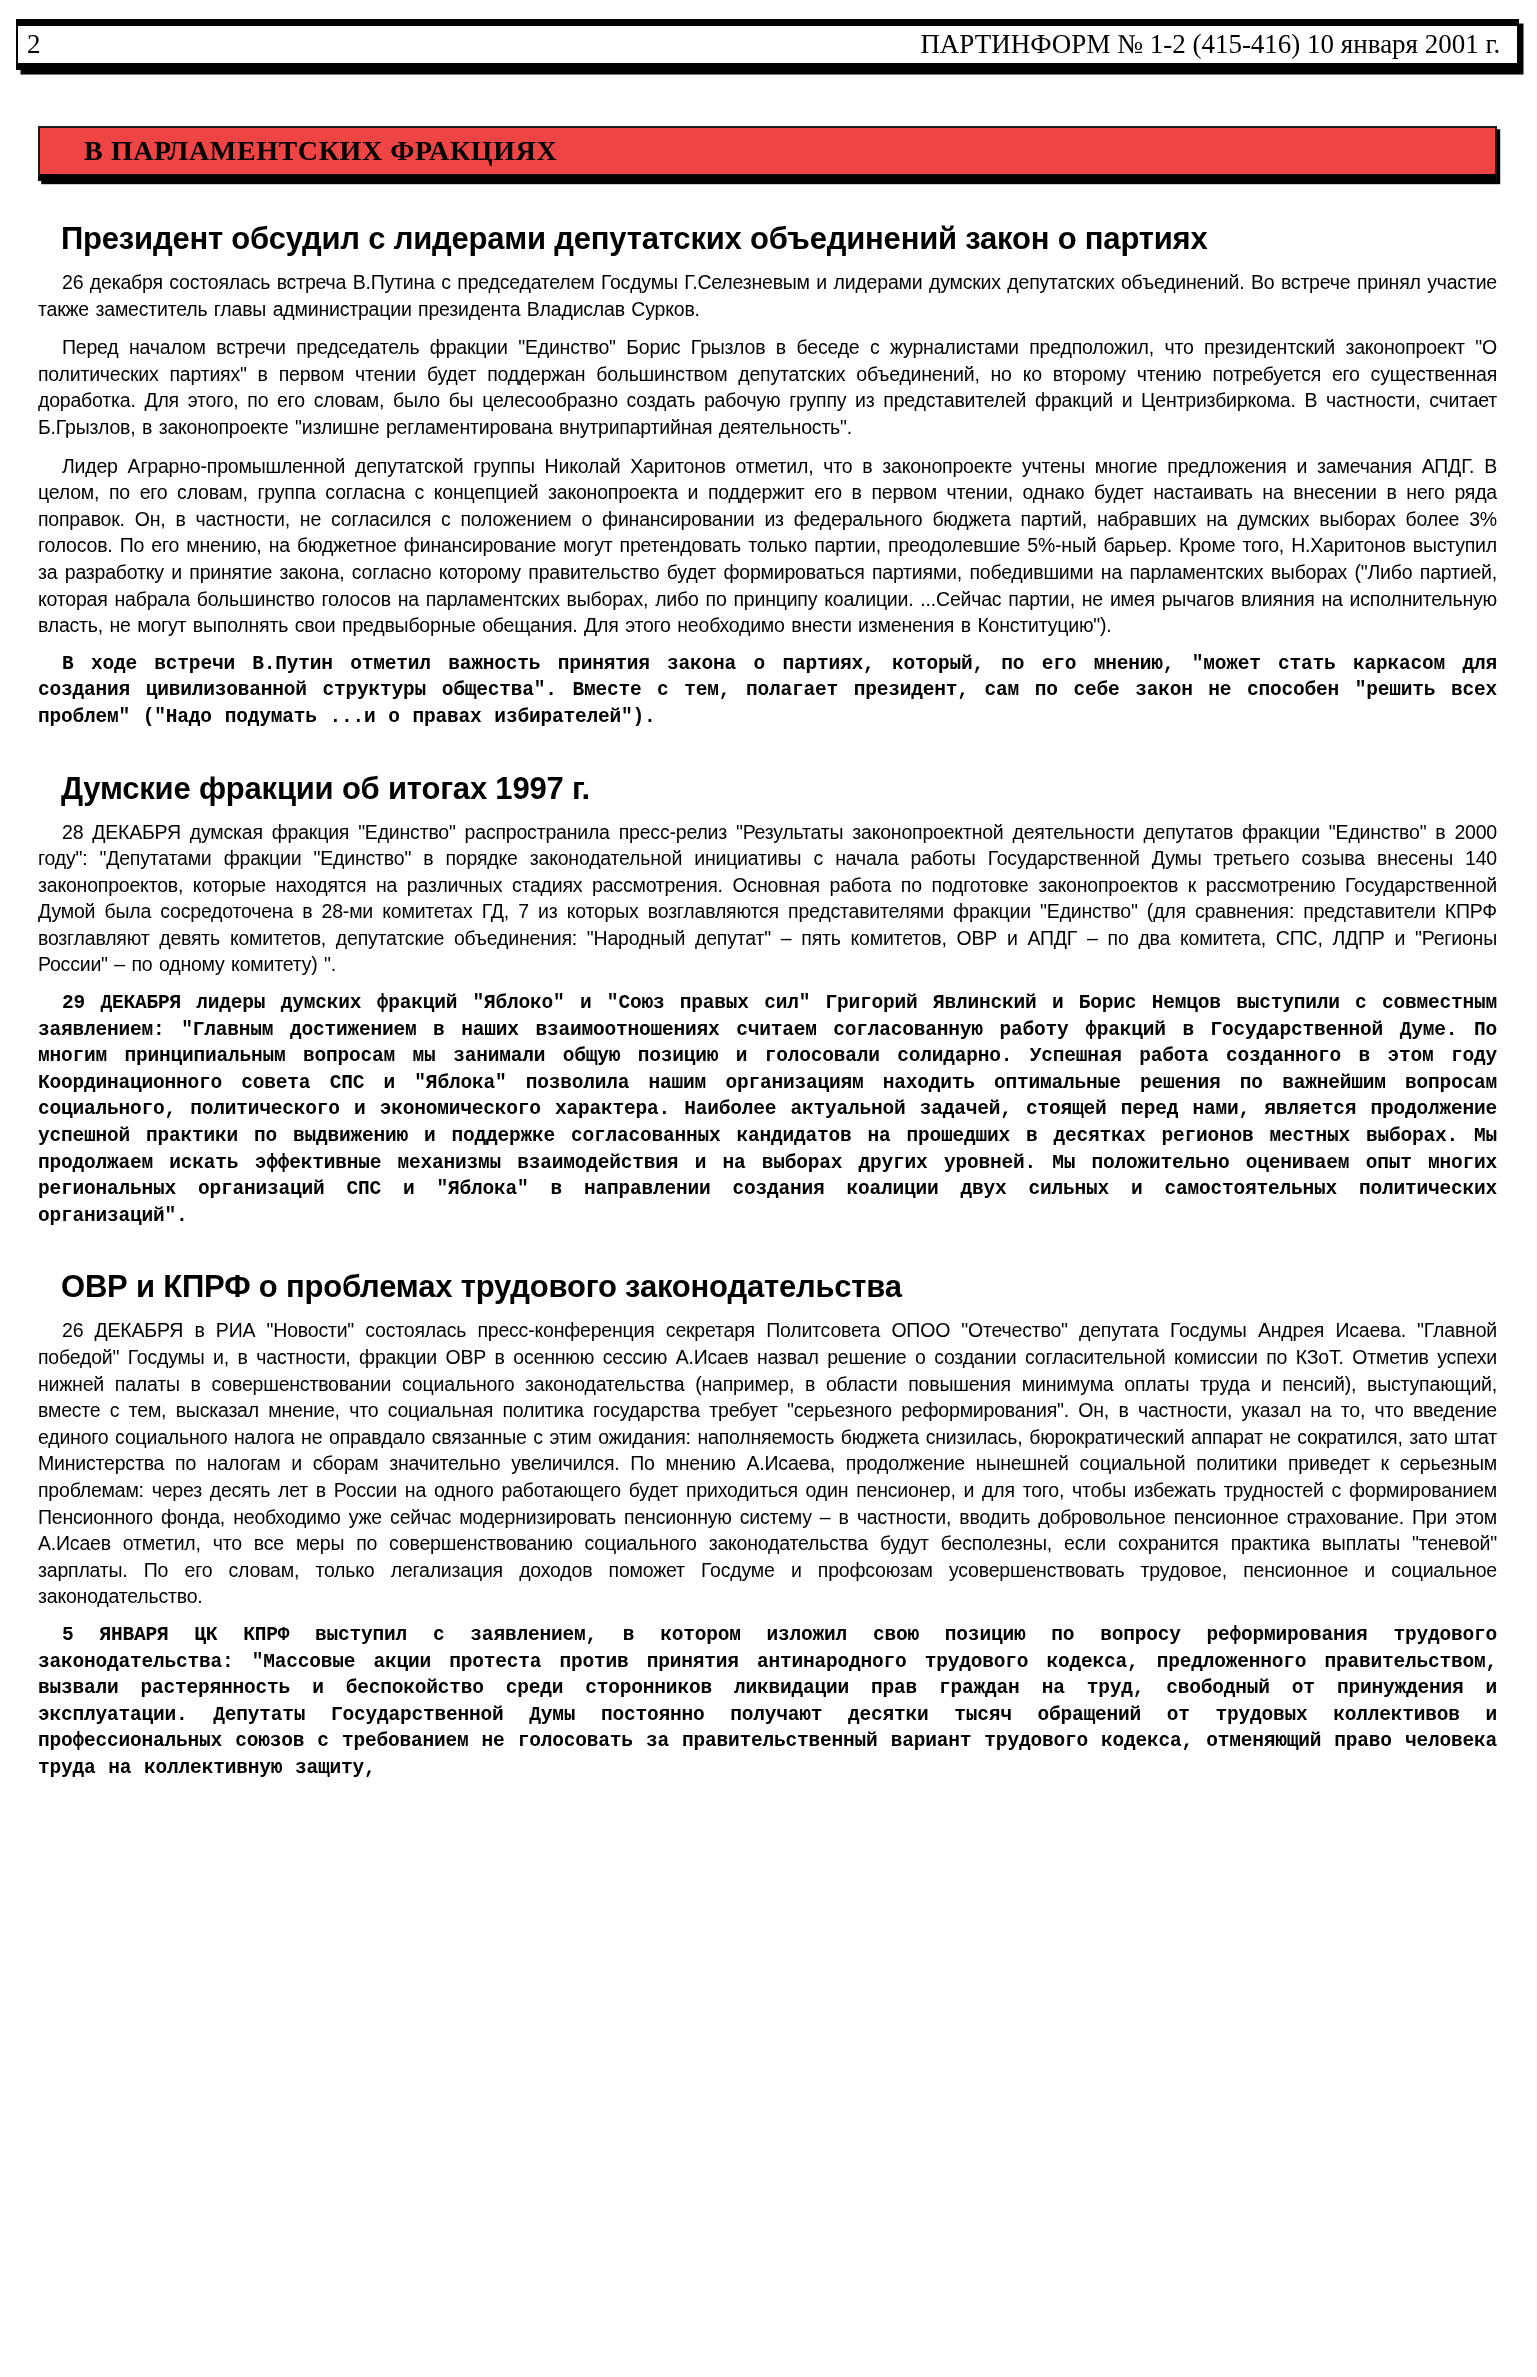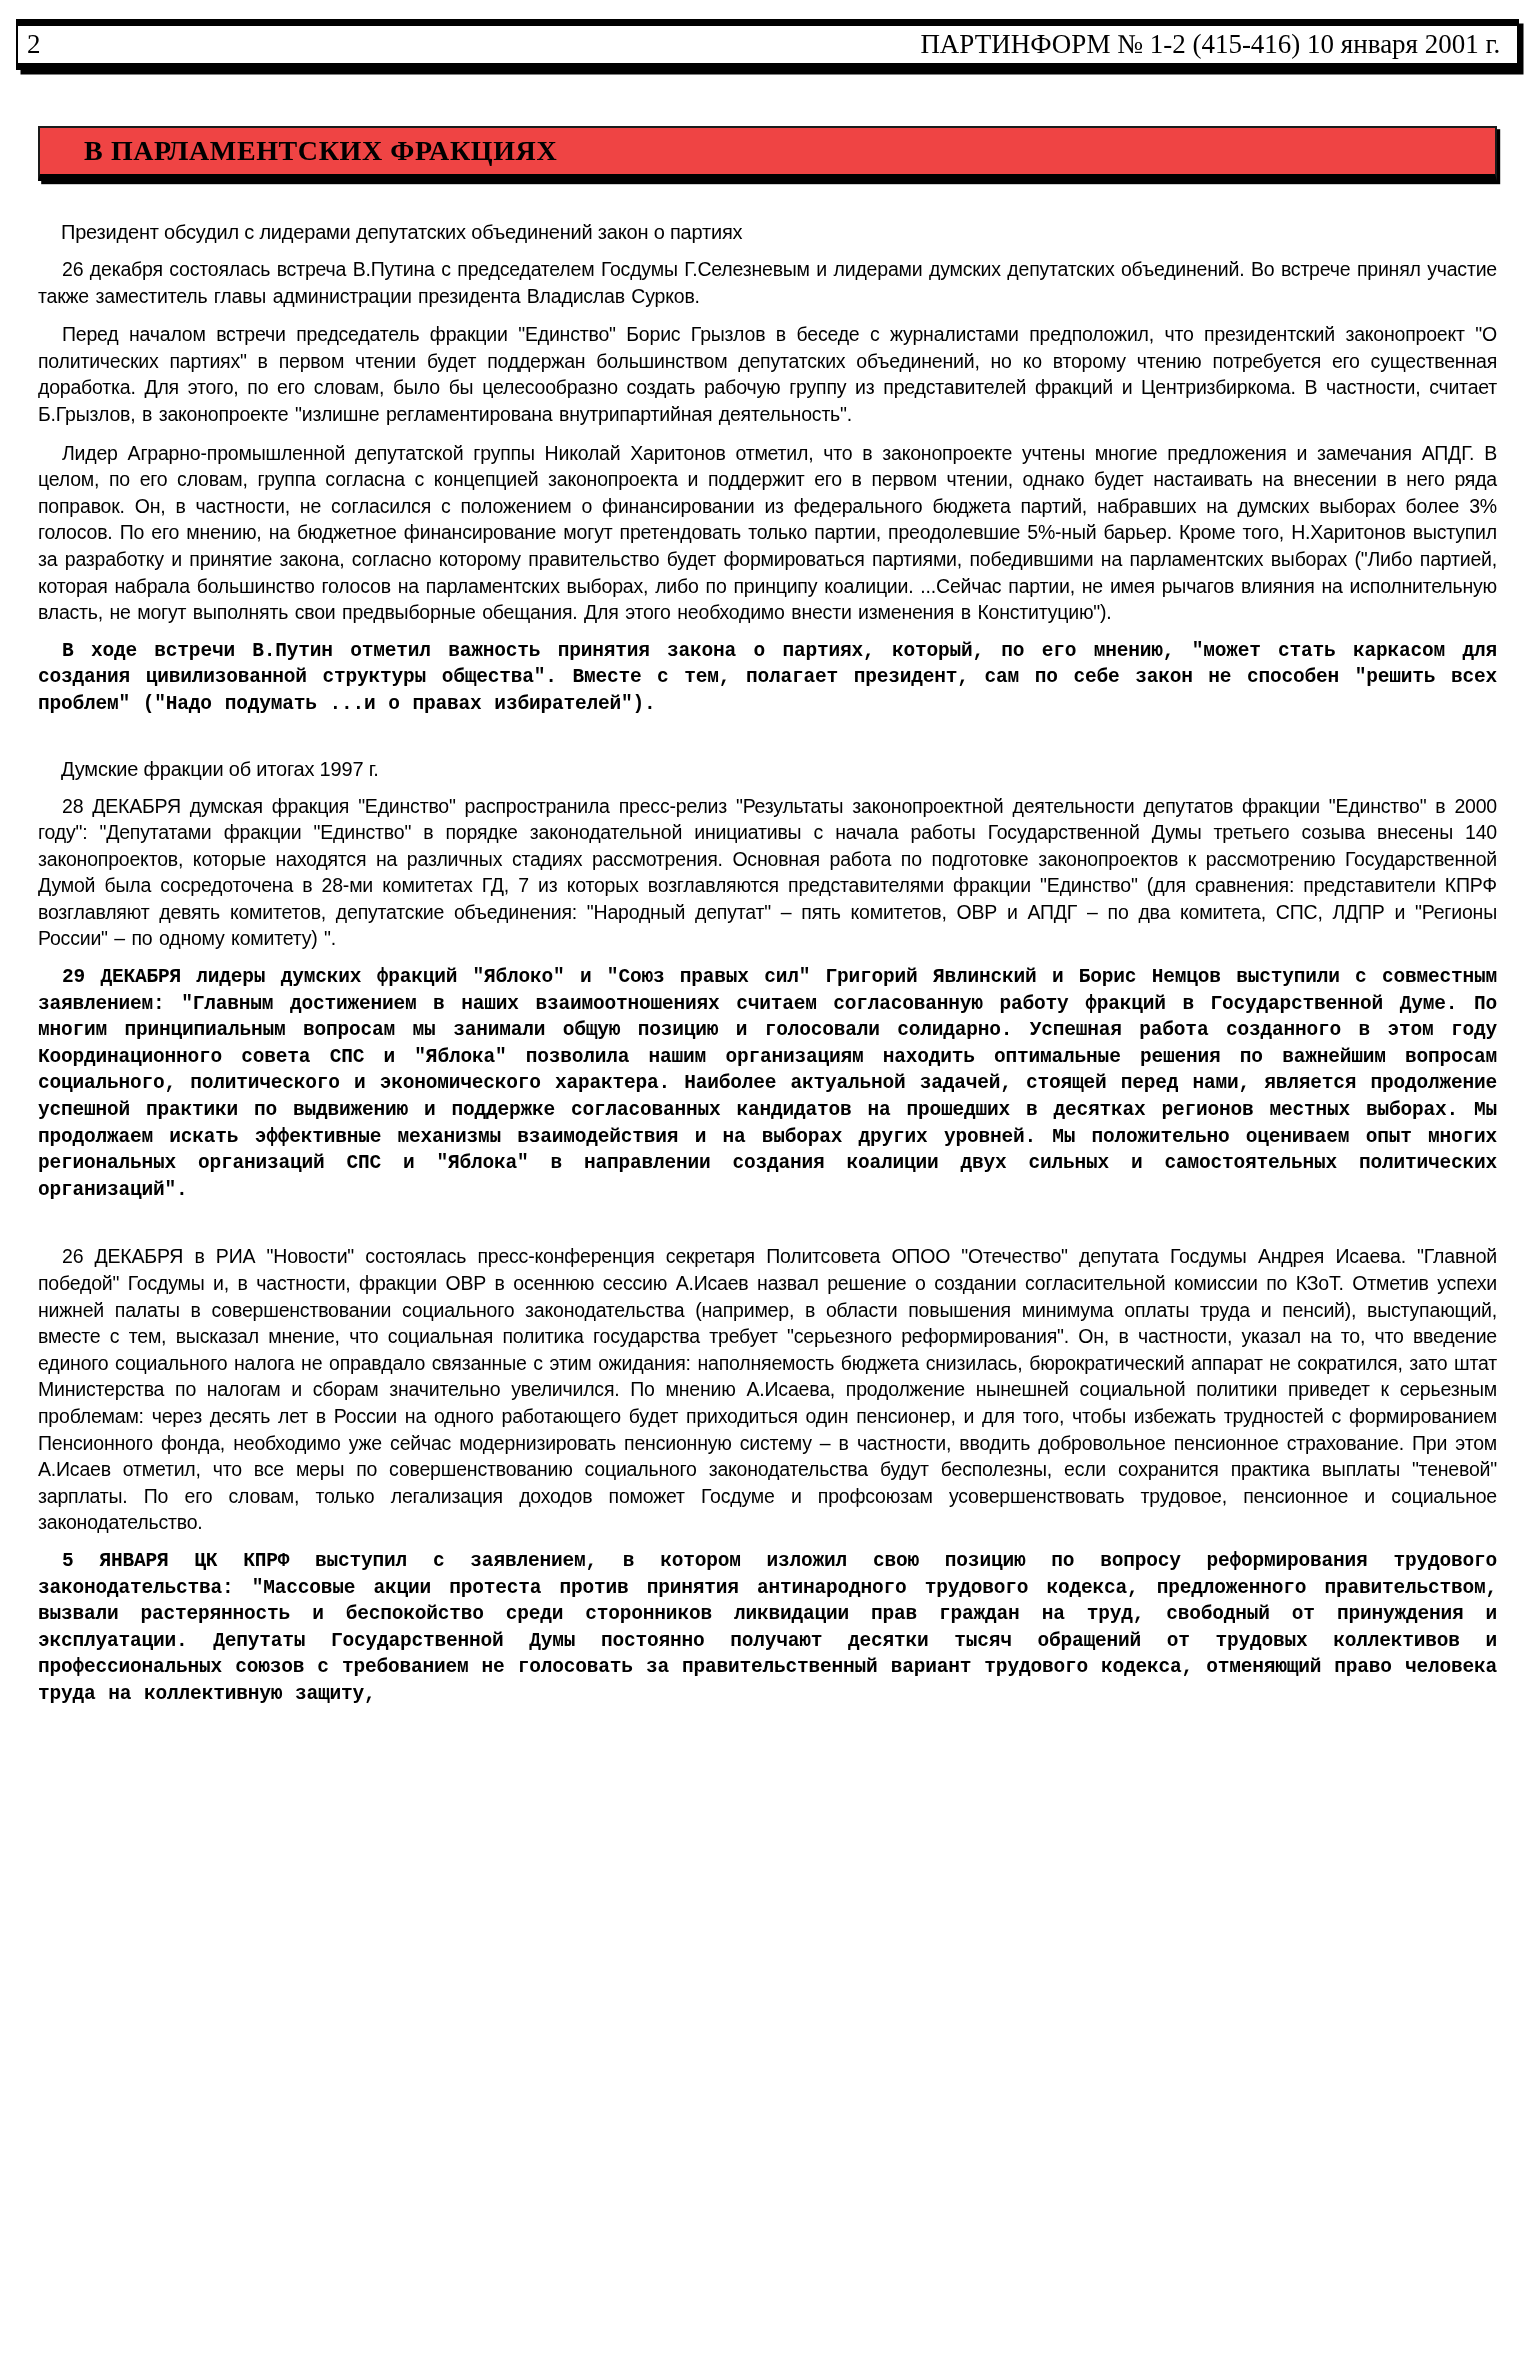--- a/index.html
+++ b/index.html
@@ -47,22 +47,22 @@
     font-weight: bold;
     font-size: 28px;
     letter-spacing: 0.6px;
   }
   
   .content {
     margin: 0 40px 0 38px;
   }
   .article { margin-top: 40px; }
   .article-title {
-    font-weight: normal;
-    font-size: 20px;
+    font-weight: bold;
+    font-size: 31px;
     padding-left: 23px;
     margin-bottom: 9px;
     letter-spacing: -0.2px;
   }
   .para {
     font-size: 19.5px;
     line-height: 26.6px;
     text-align: justify;
     text-indent: 24px;
     letter-spacing: -0.2px;
@@ -95,20 +95,21 @@
       <p class="para emphasis">В ходе встречи В.Путин отметил важность принятия закона о партиях, который, по его мнению, "может стать каркасом для создания цивилизованной структуры общества". Вместе с тем, полагает президент, сам по себе закон не способен "решить всех проблем" ("Надо подумать ...и о правах избирателей").</p>
     </section>
 
     <section class="article">
       <h2 class="article-title">Думские фракции об итогах 1997 г.</h2>
       <p class="para">28 ДЕКАБРЯ думская фракция "Единство" распространила пресс-релиз "Результаты законопроектной деятельности депутатов фракции "Единство" в 2000 году": "Депутатами фракции "Единство" в порядке законодательной инициативы с начала работы Государственной Думы третьего созыва внесены 140 законопроектов, которые находятся на различных стадиях рассмотрения. Основная работа по подготовке законопроектов к рассмотрению Государственной Думой была сосредоточена в 28-ми комитетах ГД, 7 из которых возглавляются представителями фракции "Единство" (для сравнения: представители КПРФ возглавляют девять комитетов, депутатские объединения: "Народный депутат" – пять комитетов, ОВР и АПДГ – по два комитета, СПС, ЛДПР и "Регионы России" – по одному комитету) ".</p>
       <p class="para emphasis">29 ДЕКАБРЯ лидеры думских фракций "Яблоко" и "Союз правых сил" Григорий Явлинский и Борис Немцов выступили с совместным заявлением: "Главным достижением в наших взаимоотношениях считаем согласованную работу фракций в Государственной Думе. По многим принципиальным вопросам мы занимали общую позицию и голосовали солидарно. Успешная работа созданного в этом году Координационного совета СПС и "Яблока" позволила нашим организациям находить оптимальные решения по важнейшим вопросам социального, политического и экономического характера. Наиболее актуальной задачей, стоящей перед нами, является продолжение успешной практики по выдвижению и поддержке согласованных кандидатов на прошедших в десятках регионов местных выборах. Мы продолжаем искать эффективные механизмы взаимодействия и на выборах других уровней. Мы положительно оцениваем опыт многих региональных организаций СПС и "Яблока" в направлении создания коалиции двух сильных и самостоятельных политических организаций".</p>
     </section>
 
     <section class="article">
+      <h2 class="article-title">ОВР и КПРФ о проблемах трудового законодательства</h2>
       <p class="para">26 ДЕКАБРЯ в РИА "Новости" состоялась пресс-конференция секретаря Политсовета ОПОО "Отечество" депутата Госдумы Андрея Исаева. "Главной победой" Госдумы и, в частности, фракции ОВР в осеннюю сессию А.Исаев назвал решение о создании согласительной комиссии по КЗоТ. Отметив успехи нижней палаты в совершенствовании социального законодательства (например, в области повышения минимума оплаты труда и пенсий), выступающий, вместе с тем, высказал мнение, что социальная политика государства требует "серьезного реформирования". Он, в частности, указал на то, что введение единого социального налога не оправдало связанные с этим ожидания: наполняемость бюджета снизилась, бюрократический аппарат не сократился, зато штат Министерства по налогам и сборам значительно увеличился. По мнению А.Исаева, продолжение нынешней социальной политики приведет к серьезным проблемам: через десять лет в России на одного работающего будет приходиться один пенсионер, и для того, чтобы избежать трудностей с формированием Пенсионного фонда, необходимо уже сейчас модернизировать пенсионную систему – в частности, вводить добровольное пенсионное страхование. При этом А.Исаев отметил, что все меры по совершенствованию социального законодательства будут бесполезны, если сохранится практика выплаты "теневой" зарплаты. По его словам, только легализация доходов поможет Госдуме и профсоюзам усовершенствовать трудовое, пенсионное и социальное законодательство.</p>
       <p class="para emphasis">5 ЯНВАРЯ ЦК КПРФ выступил с заявлением, в котором изложил свою позицию по вопросу реформирования трудового законодательства: "Массовые акции протеста против принятия антинародного трудового кодекса, предложенного правительством, вызвали растерянность и беспокойство среди сторонников ликвидации прав граждан на труд, свободный от принуждения и эксплуатации. Депутаты Государственной Думы постоянно получают десятки тысяч обращений от трудовых коллективов и профессиональных союзов с требованием не голосовать за правительственный вариант трудового кодекса, отменяющий право человека труда на коллективную защиту,</p>
     </section>
 
   </main>
 
 </div>
 
 
 </body></html>

